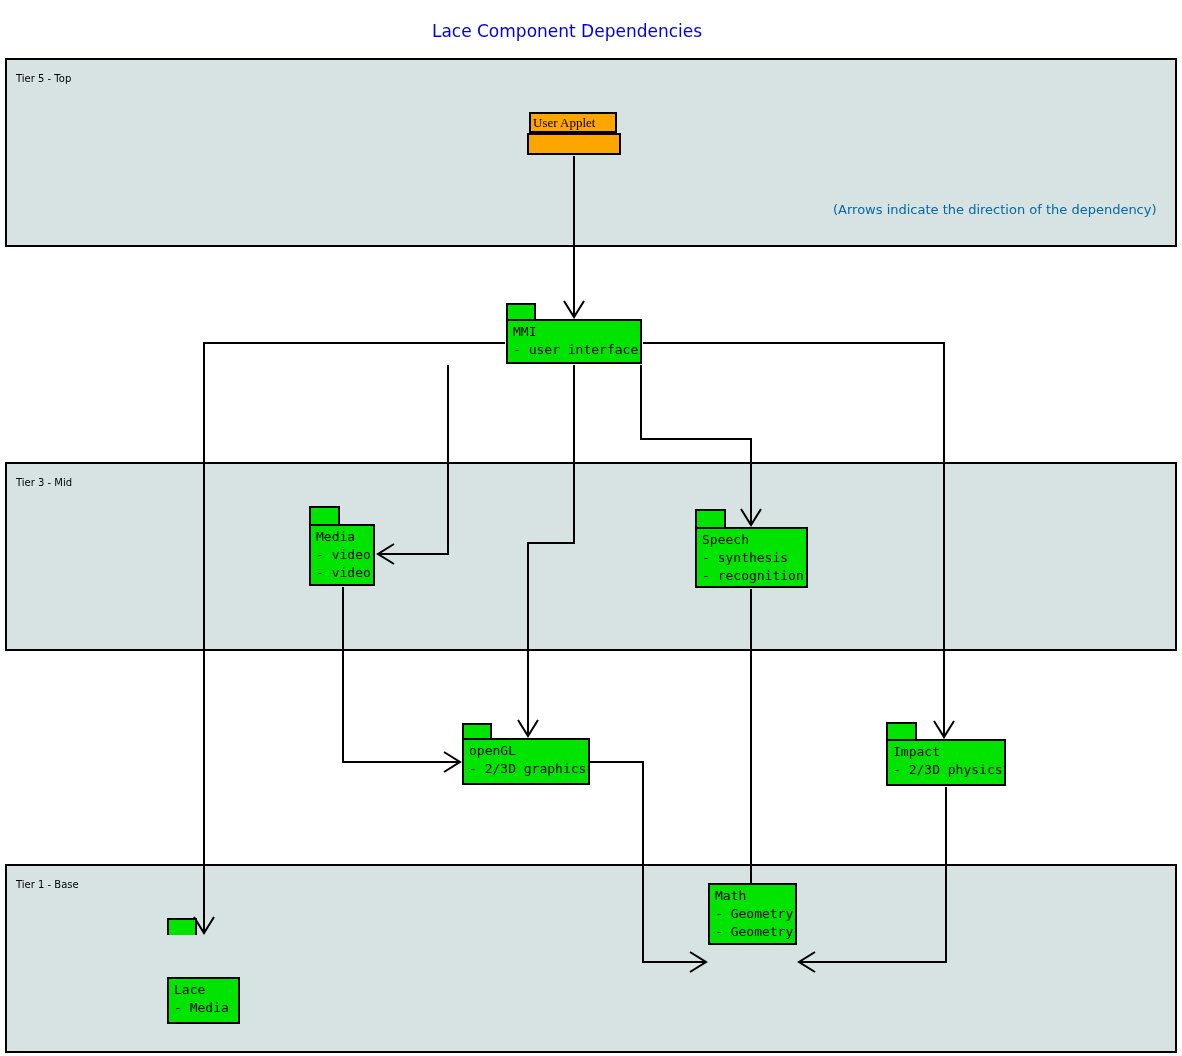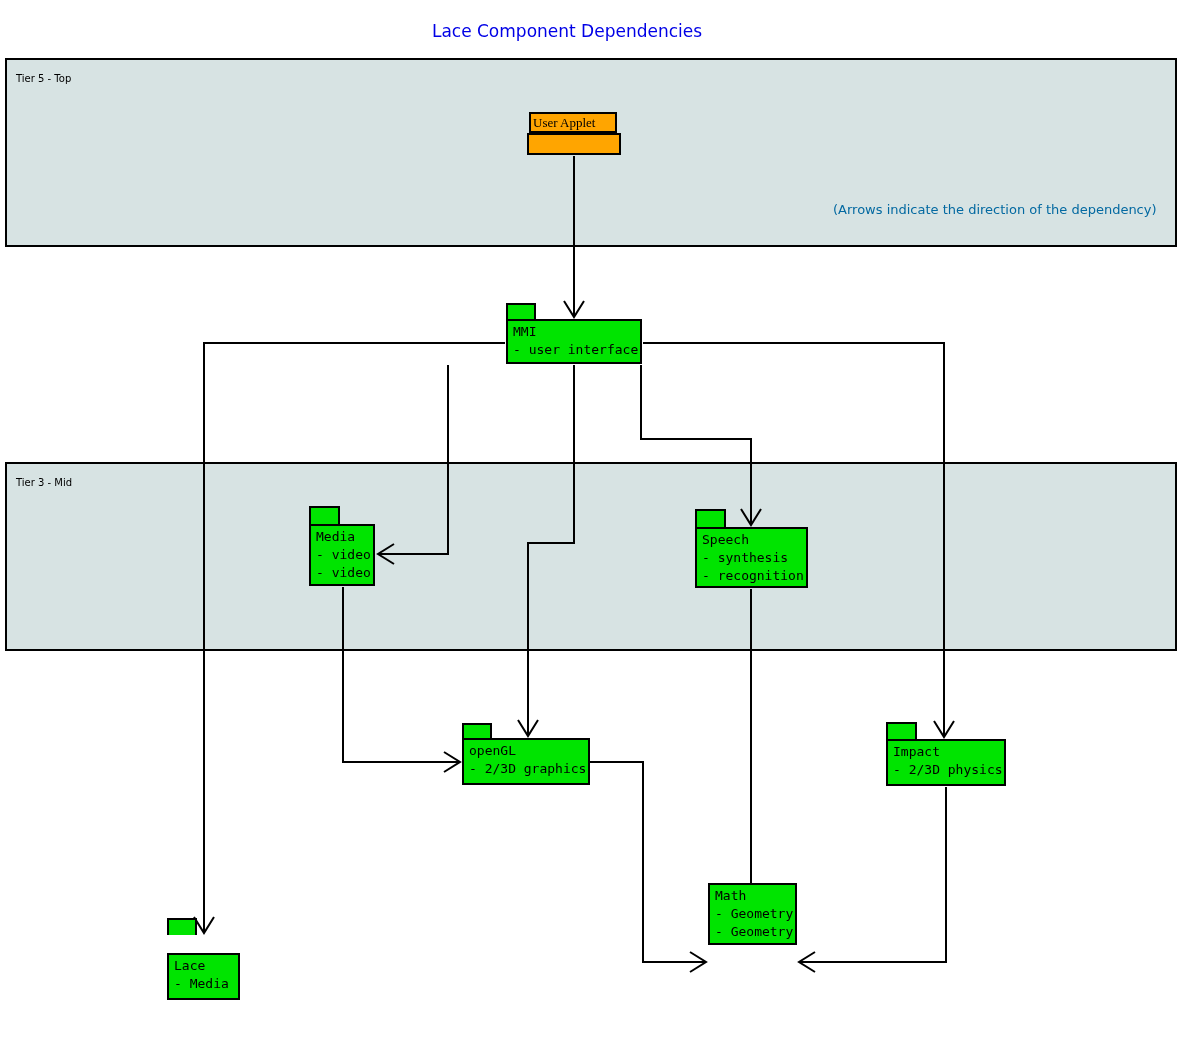--- a/index.html
+++ b/index.html
@@ -53,20 +53,23 @@
 
 <div class="canvas">
 
   <div class="title">Lace Component Dependencies</div>
 
   <div class="tier" style="top:58px;height:189px">
     <span class="tier-label">Tier 5 - Top</span>
   </div>
   <div class="tier" style="top:462px;height:189px">
     <span class="tier-label">Tier 3 - Mid</span>
+  </div>
+  <div class="tier" style="top:864px;height:189px">
+    <span class="tier-label">Tier 1 - Base</span>
   </div>
 
   <div class="annotation">(Arrows indicate the direction of the dependency)</div>
 
   <svg class="edges" width="1182" height="1056">
     <defs>
       <marker id="arrow" markerUnits="userSpaceOnUse" viewBox="-20 -12 22 24" markerWidth="22" markerHeight="24" refX="0" refY="0" orient="auto">
         <path d="M -16 -10 L 0 0 L -16 10" fill="none" stroke="#000" stroke-width="2"></path>
       </marker>
     </defs>
@@ -124,21 +127,21 @@
   <div>
     <div class="tab" style="left:886px;top:722px;width:31px;height:17px"></div>
     <div class="box" style="left:886px;top:739px;width:120px;height:47px">
       <div>Impact</div>
       <div>- 2/3D physics</div>
     </div>
   </div>
 
   <div>
     <div class="tab" style="left:167px;top:918px;width:30px;height:17px"></div>
-    <div class="box" style="left:167px;top:953px;width:73px;height:47px">
+    <div class="box" style="left:167px;top:977px;width:73px;height:47px">
       <div>Lace</div>
       <div>- Media</div>
     </div>
   </div>
 
   <div>
     <div class="tab" style="left:708px;top:916px;width:29px;height:17px"></div>
     <div class="box" style="left:708px;top:883px;width:89px;height:62px">
       <div>Math</div>
       <div>- Geometry</div>

